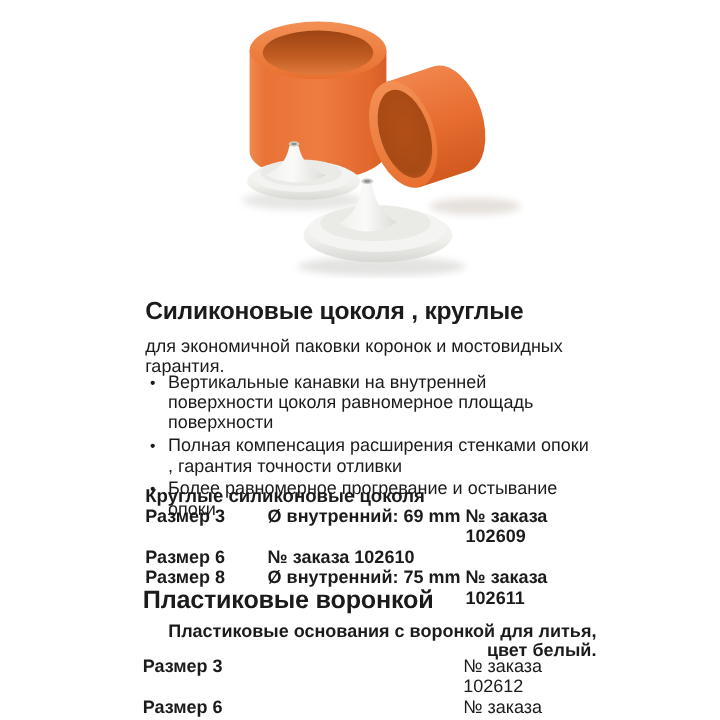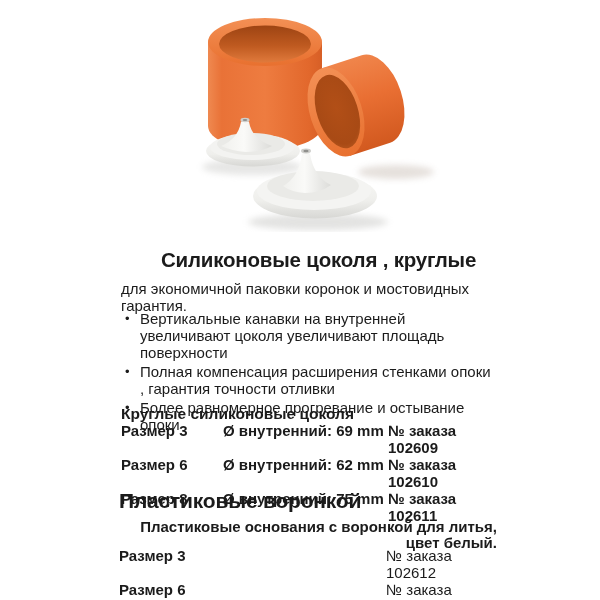--- a/index.html
+++ b/index.html
@@ -10,21 +10,20 @@
     color:#1b1b1b;
     position:relative;
     overflow:hidden;
   }
   .photo { position:absolute; left:0; top:0; width:600px; height:232px; }
 
   .title1 {
     position:absolute; left:121px; top:234px;
     font-size:20.5px; font-weight:700; letter-spacing:-0.2px;
     white-space:nowrap;
-    margin-left:40px;
   }
   .subtitle {
     position:absolute; left:121px; top:266px; width:352px;
     font-size:15px; line-height:16.5px;
   }
   .bullets {
     position:absolute; left:121px; top:310px; width:371px;
     margin:0; padding:0; list-style:none;
     font-size:15px; line-height:17px;
   }
@@ -130,42 +129,41 @@
     <ellipse cx="306" cy="151" rx="2.6" ry="1.2" fill="#90908d"></ellipse>
   </g>
 </svg>
 
 <h1 class="title1">Силиконовые цоколя , круглые</h1>
 <p class="subtitle">для экономичной паковки коронок и мостовидных гарантия.</p>
 
 <ul class="bullets">
   <li>
     <span class="dot">•</span>
-    <span>Вертикальные канавки на внутренней увеличивают цоколя увеличивают площадь поверхности</span>
+    <span>Вертикальные канавки на внутренней поверхности цоколя равномерное площадь поверхности</span>
   </li>
   <li>
     <span class="dot">•</span>
     <span>Полная компенсация расширения стенками опоки , гарантия точности отливки</span>
   </li>
   <li>
     <span class="dot">•</span>
     <span>Более равномерное прогревание и остывание опоки</span>
   </li>
 </ul>
 
 <div class="spec">
   <div class="spec-title">Круглые силиконовые цоколя</div>
   <div class="spec-row">
     <span class="c1">Размер 3</span>
     <span class="c2">Ø внутренний: 69 mm</span>
     <span class="c3">№ заказа 102609</span>
   </div>
   <div class="spec-row">
     <span class="c1">Размер 6</span>
-    <span class="c2">Ø внутренний: 62 mm</span>
     <span class="c3">№ заказа 102610</span>
   </div>
   <div class="spec-row">
     <span class="c1">Размер 8</span>
     <span class="c2">Ø внутренний: 75 mm</span>
     <span class="c3">№ заказа 102611</span>
   </div>
 </div>
 
 <h2 class="title2">Пластиковые воронкой</h2>

